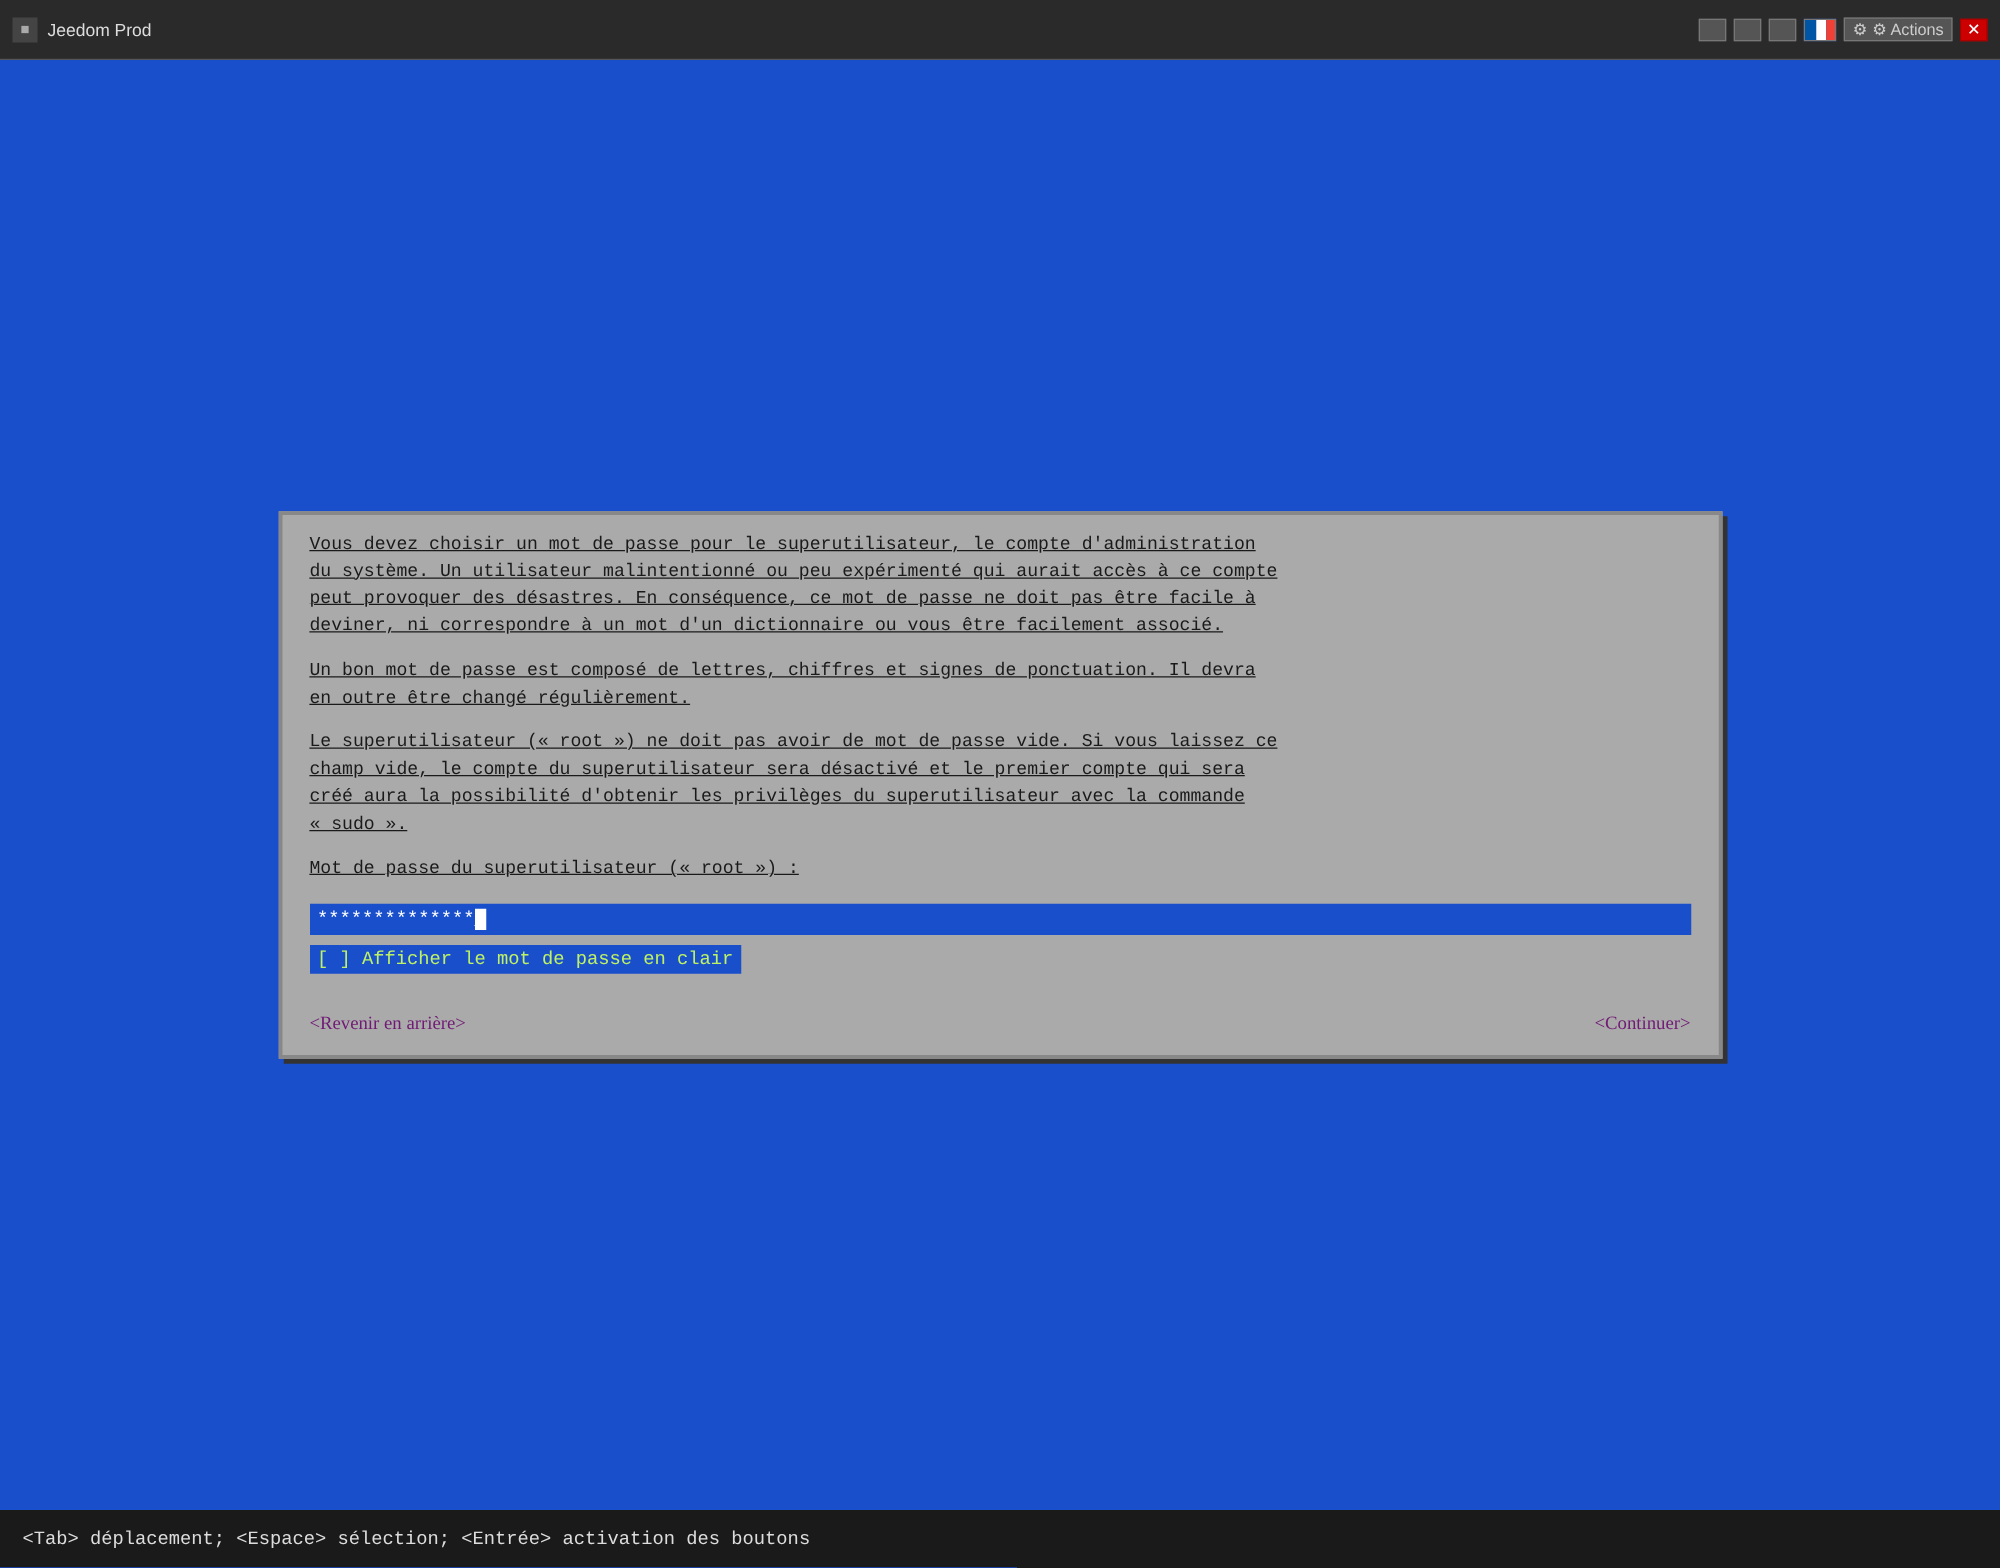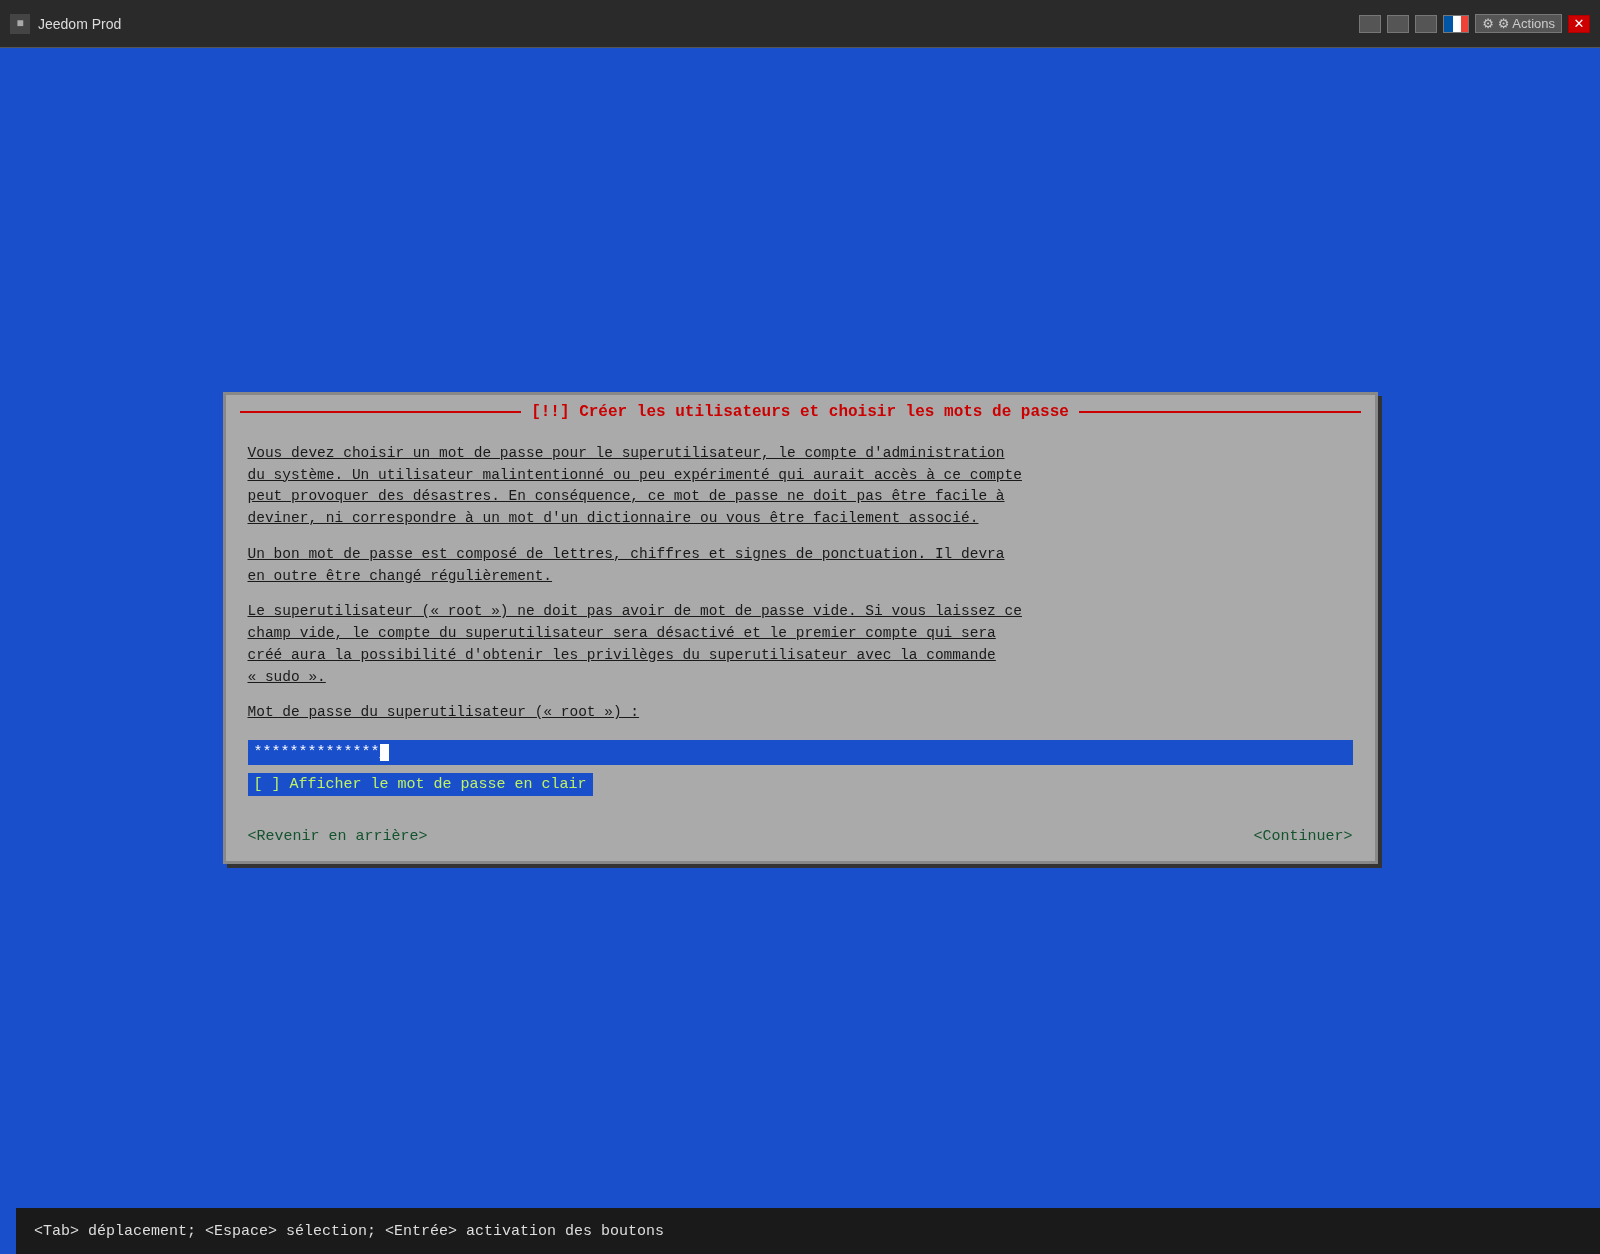--- a/index.html
+++ b/index.html
@@ -193,33 +193,33 @@
       width: fit-content;
     }
 
     #dialog-buttons {
       display: flex;
       justify-content: space-between;
       padding: 8px 22px 16px 22px;
     }
 
     .dialog-button {
-      color: #14532d;
-      font-family: Liberation Mono, monospace;
+      color: #701a75;
+      font-family: Liberation Serif, serif;
       font-size: 15px;
       cursor: pointer;
       background: transparent;
       border: none;
     }
 
     
     #statusbar {
       position: absolute;
       bottom: 0;
-      left: 16px;
+      left: 0;
       right: 0;
       height: 46px;
       background: #1a1a1a;
       display: flex;
       align-items: center;
       padding: 0 18px;
     }
 
     #statusbar-text {
       color: #dddddd;
@@ -265,25 +265,20 @@
     <div class="titlebar-btn-close">
       <span>✕</span>
     </div>
   </div>
 </div>
 
 <div id="main-area">
 
   <div id="dialog">
 
-    <div id="dialog-titlebar">
-      <div id="dialog-title-line-left"></div>
-      <div id="dialog-title-text">[!!] Créer les utilisateurs et choisir les mots de passe</div>
-      <div id="dialog-title-line-right"></div>
-    </div>
 
     <div id="dialog-body">
       <div class="dialog-text">
         <p>Vous devez choisir un mot de passe pour le superutilisateur, le compte d'administration<br>du système. Un utilisateur malintentionné ou peu expérimenté qui aurait accès à ce compte<br>peut provoquer des désastres. En conséquence, ce mot de passe ne doit pas être facile à<br>deviner, ni correspondre à un mot d'un dictionnaire ou vous être facilement associé.</p>
         <p>Un bon mot de passe est composé de lettres, chiffres et signes de ponctuation. Il devra<br>en outre être changé régulièrement.</p>
         <p>Le superutilisateur (« root ») ne doit pas avoir de mot de passe vide. Si vous laissez ce<br>champ vide, le compte du superutilisateur sera désactivé et le premier compte qui sera<br>créé aura la possibilité d'obtenir les privilèges du superutilisateur avec la commande<br>« sudo ».</p>
         <p>Mot de passe du superutilisateur (« root ») :</p>
       </div>
 
       <div id="password-input-area">

